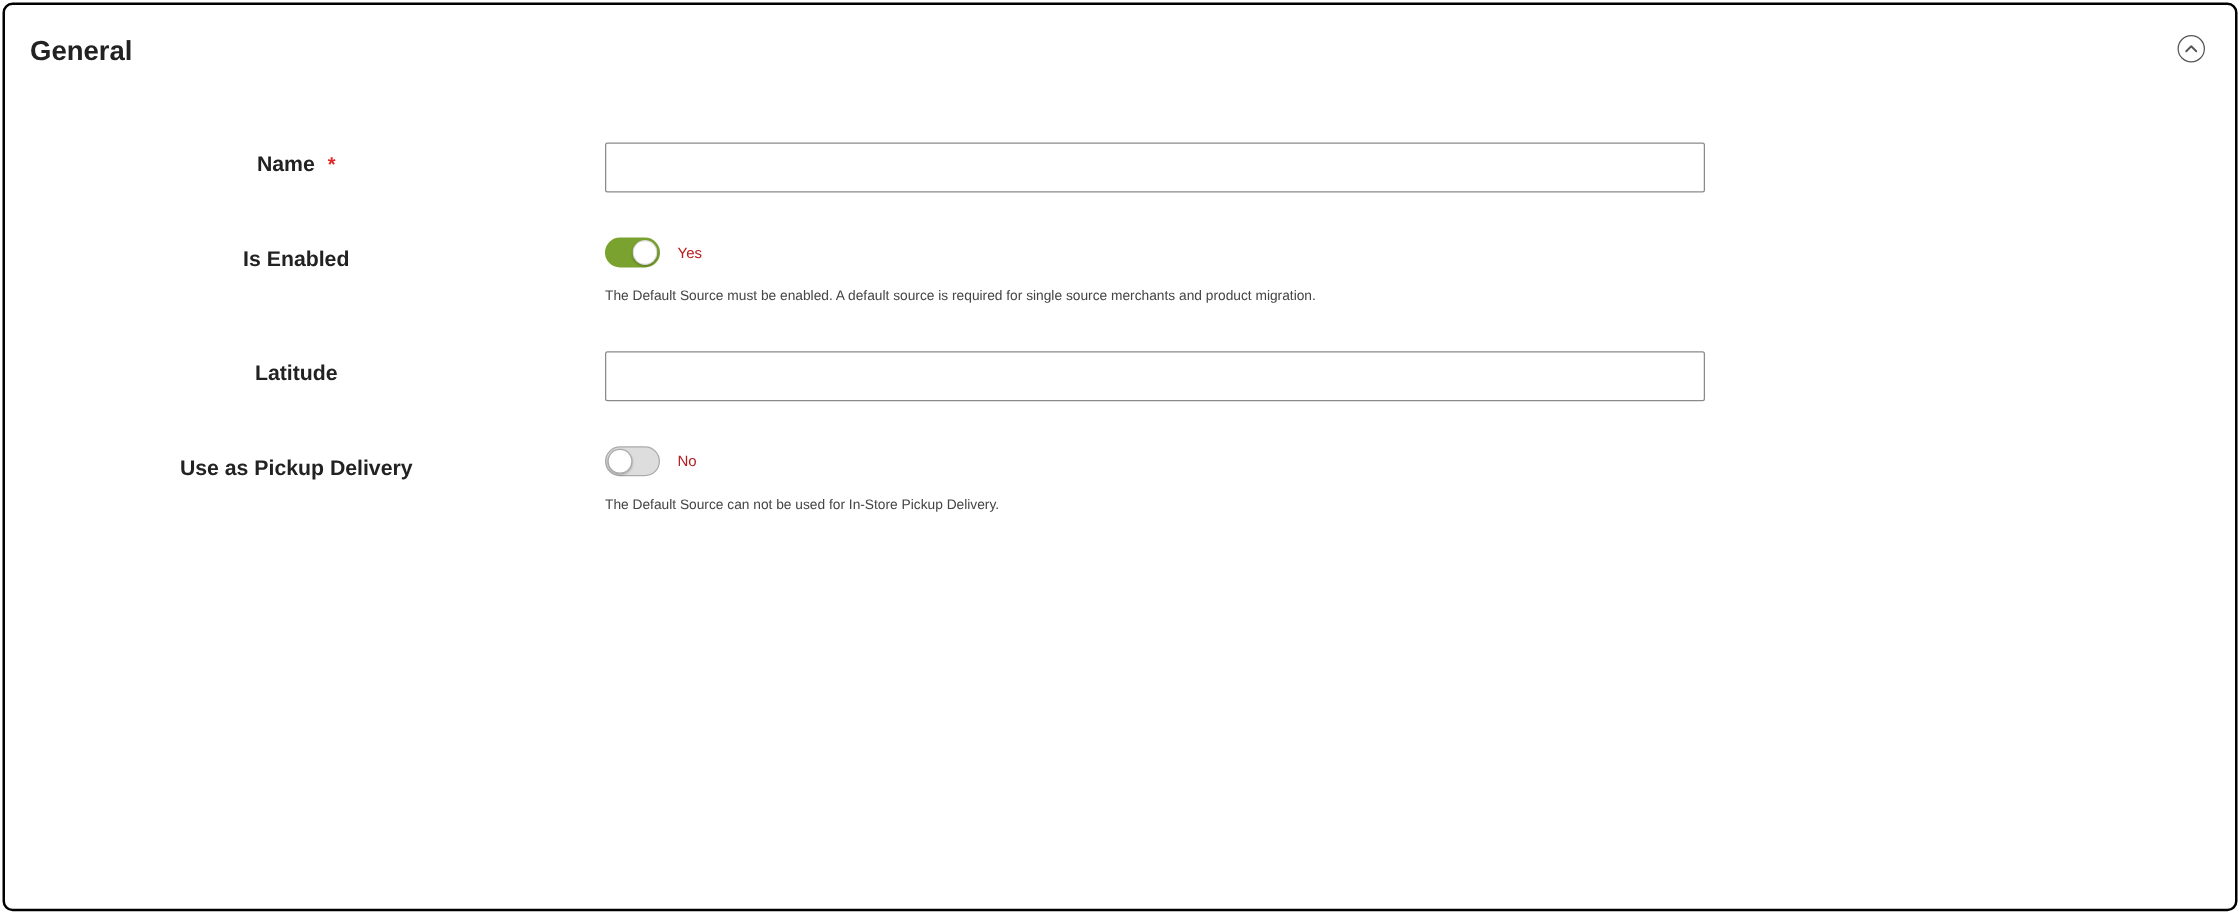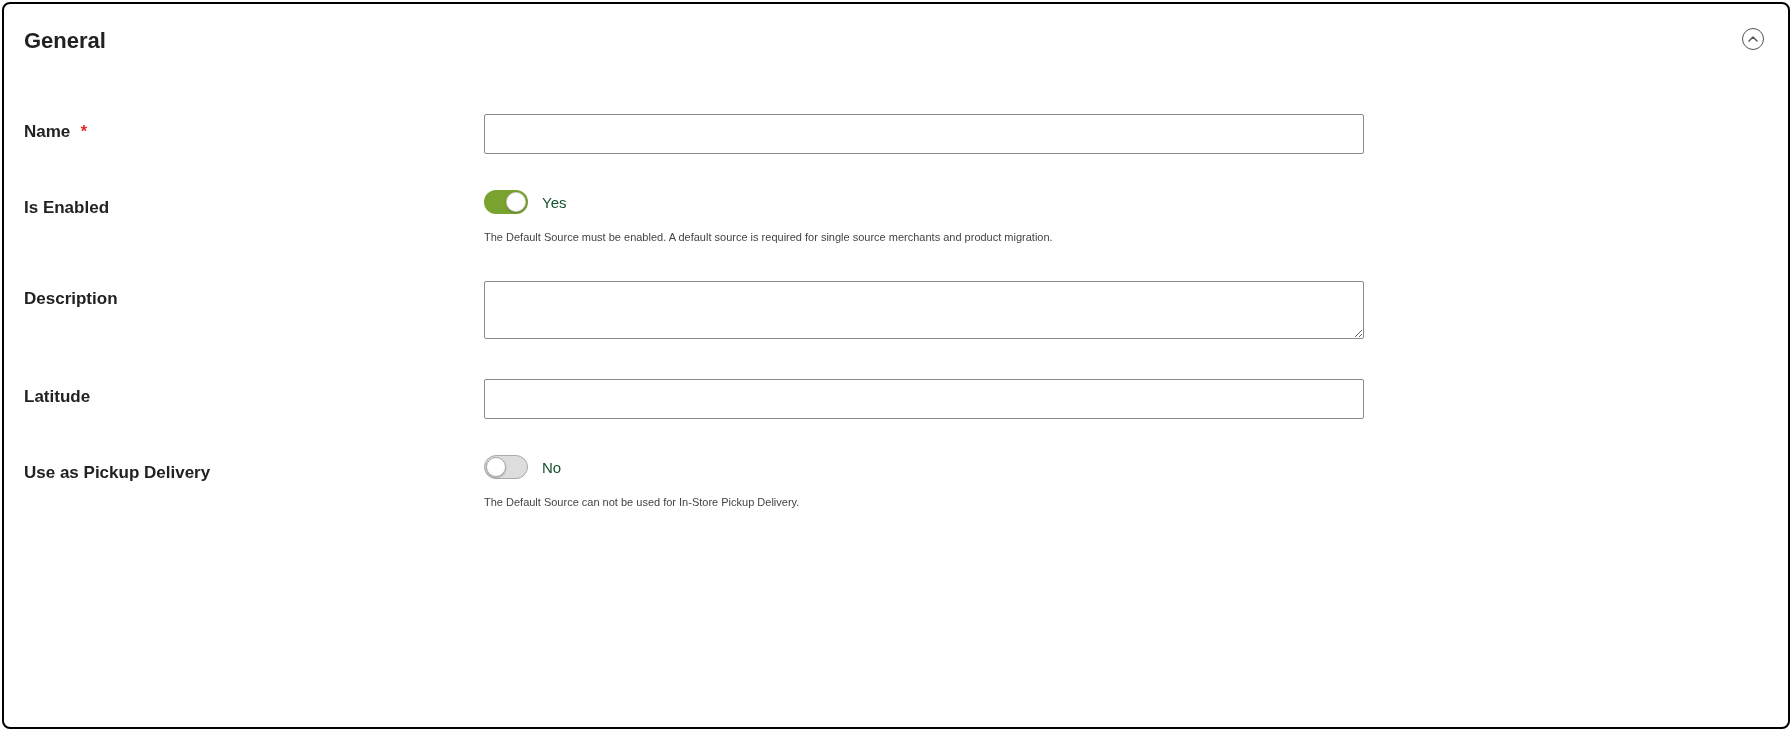--- a/index.html
+++ b/index.html
@@ -50,21 +50,21 @@
       width: 10px;
       height: 10px;
     }
     .form-row {
       display: flex;
       align-items: flex-start;
       margin-bottom: 36px;
     }
     .form-label-col {
       width: 460px;
-      text-align: left;
+      text-align: center;
       padding-right: 34px;
       padding-top: 8px;
     }
     .form-label {
       font-size: 17px;
       font-weight: 600;
       color: #222;
     }
     .required-star {
       color: #e22626;
@@ -123,22 +123,22 @@
     .toggle.on .toggle-knob {
       right: 2px;
       border: 1px solid rgba(0,0,0,0.15);
     }
     .toggle.off .toggle-knob {
       left: 1px;
       top: 1px;
       border: 1px solid #aaa;
     }
     .toggle-label {
-      font-size: 15px;
-      color: #14532d;
+      font-size: 12px;
+      color: #b91c1c;
     }
     .helper-text {
       font-size: 11px;
       color: #444;
       margin-top: 16px;
       line-height: 1.4;
     }
     .toggle-section {
       display: flex;
       flex-direction: column;
@@ -176,28 +176,20 @@
       <div class="toggle-wrap">
         <div class="toggle on">
           <div class="toggle-knob"></div>
         </div>
         <span class="toggle-label">Yes</span>
       </div>
       <div class="helper-text">The Default Source must be enabled. A default source is required for single source merchants and product migration.</div>
     </div>
   </div>
 
-  <div class="form-row">
-    <div class="form-label-col">
-      <span class="form-label">Description</span>
-    </div>
-    <div class="form-control-col">
-      <textarea class="textarea-input" style=""></textarea>
-    </div>
-  </div>
 
 
   <div class="form-row">
     <div class="form-label-col">
       <span class="form-label">Latitude</span>
     </div>
     <div class="form-control-col">
       <input type="text" class="text-input" value="" style="">
     </div>
   </div>

